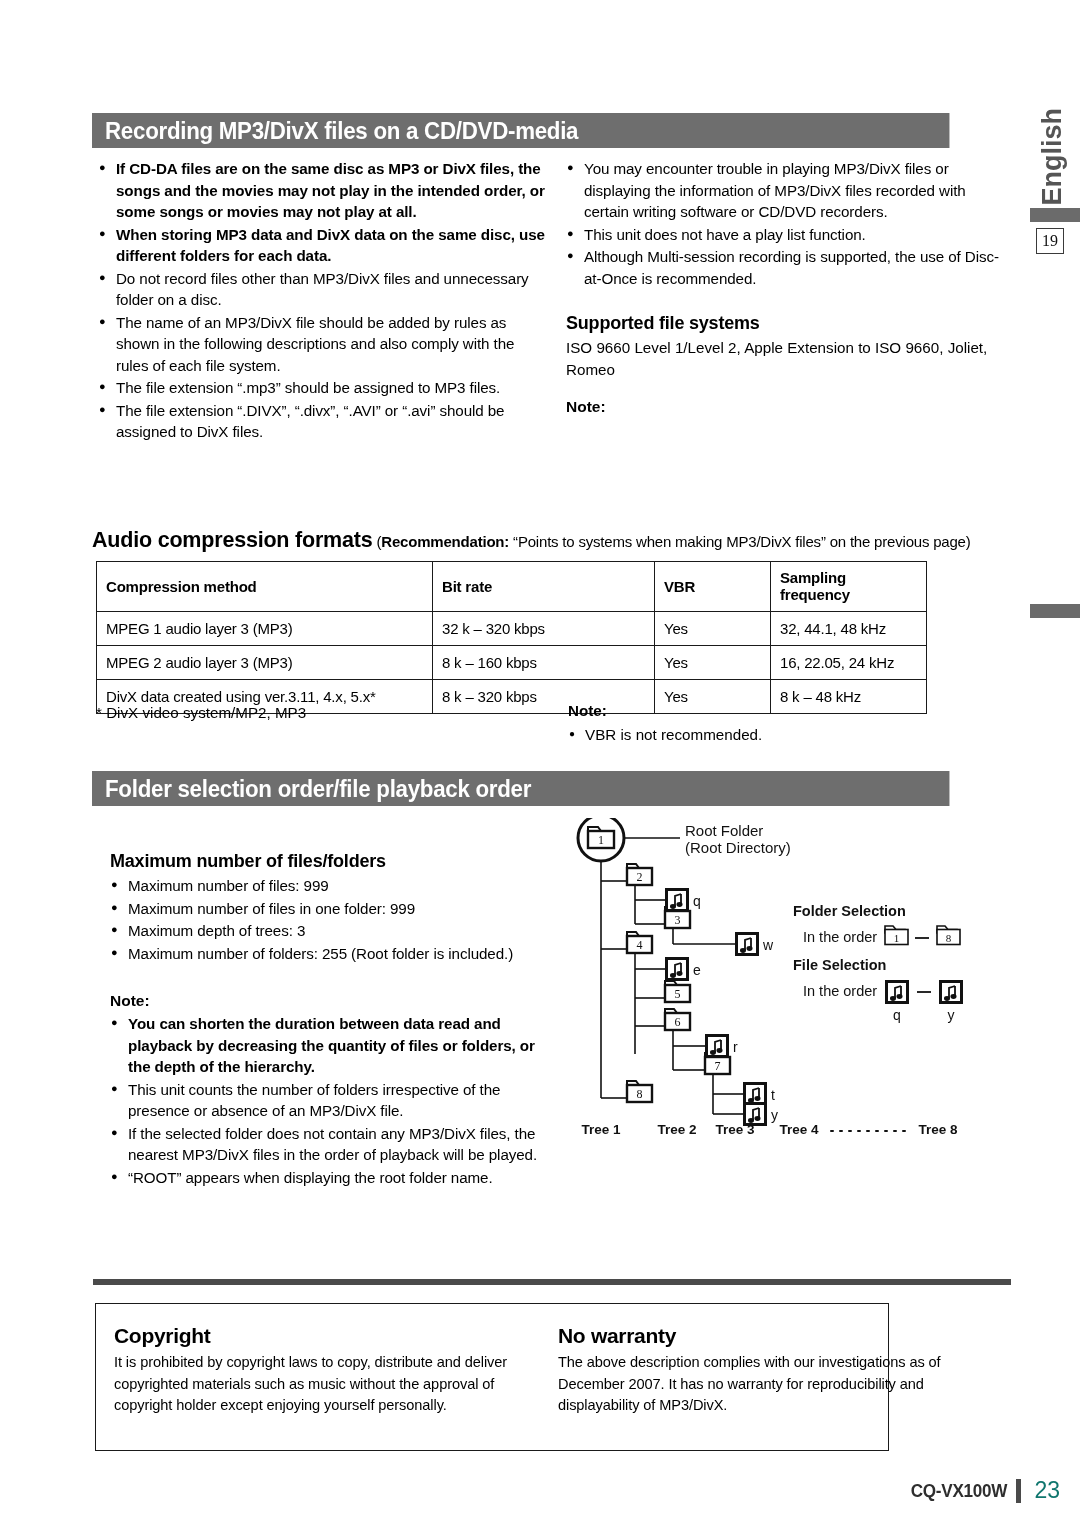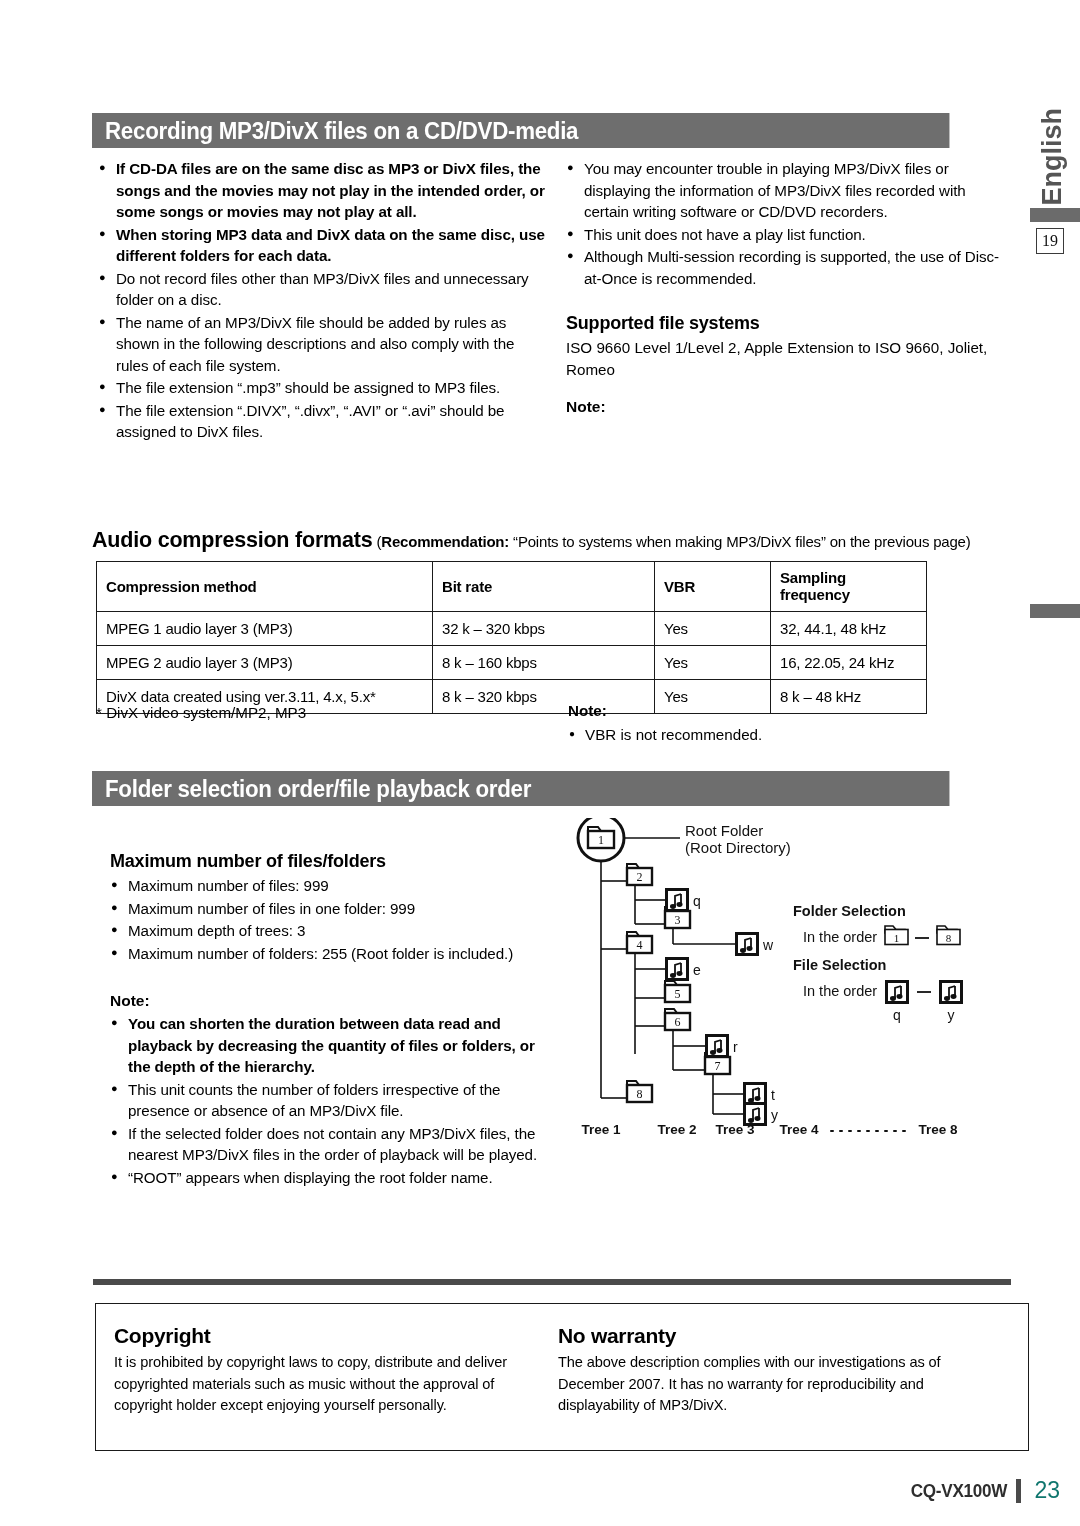--- a/index.html
+++ b/index.html
@@ -196,21 +196,21 @@
     left: 93px;
     top: 1279px;
     width: 918px;
     height: 6px;
     background: #4a4a4a;
   }
   .botbox {
     position: absolute;
     left: 95px;
     top: 1303px;
-    width: 934px;
+    width: 794px;
     height: 148px;
     border: 1.4px solid #1a1a1a;
     box-sizing: border-box;
   }
   .botcol {
     position: absolute;
     top: 18px;
     width: 420px;
   }
   .botcol.left { left: 18px; }

